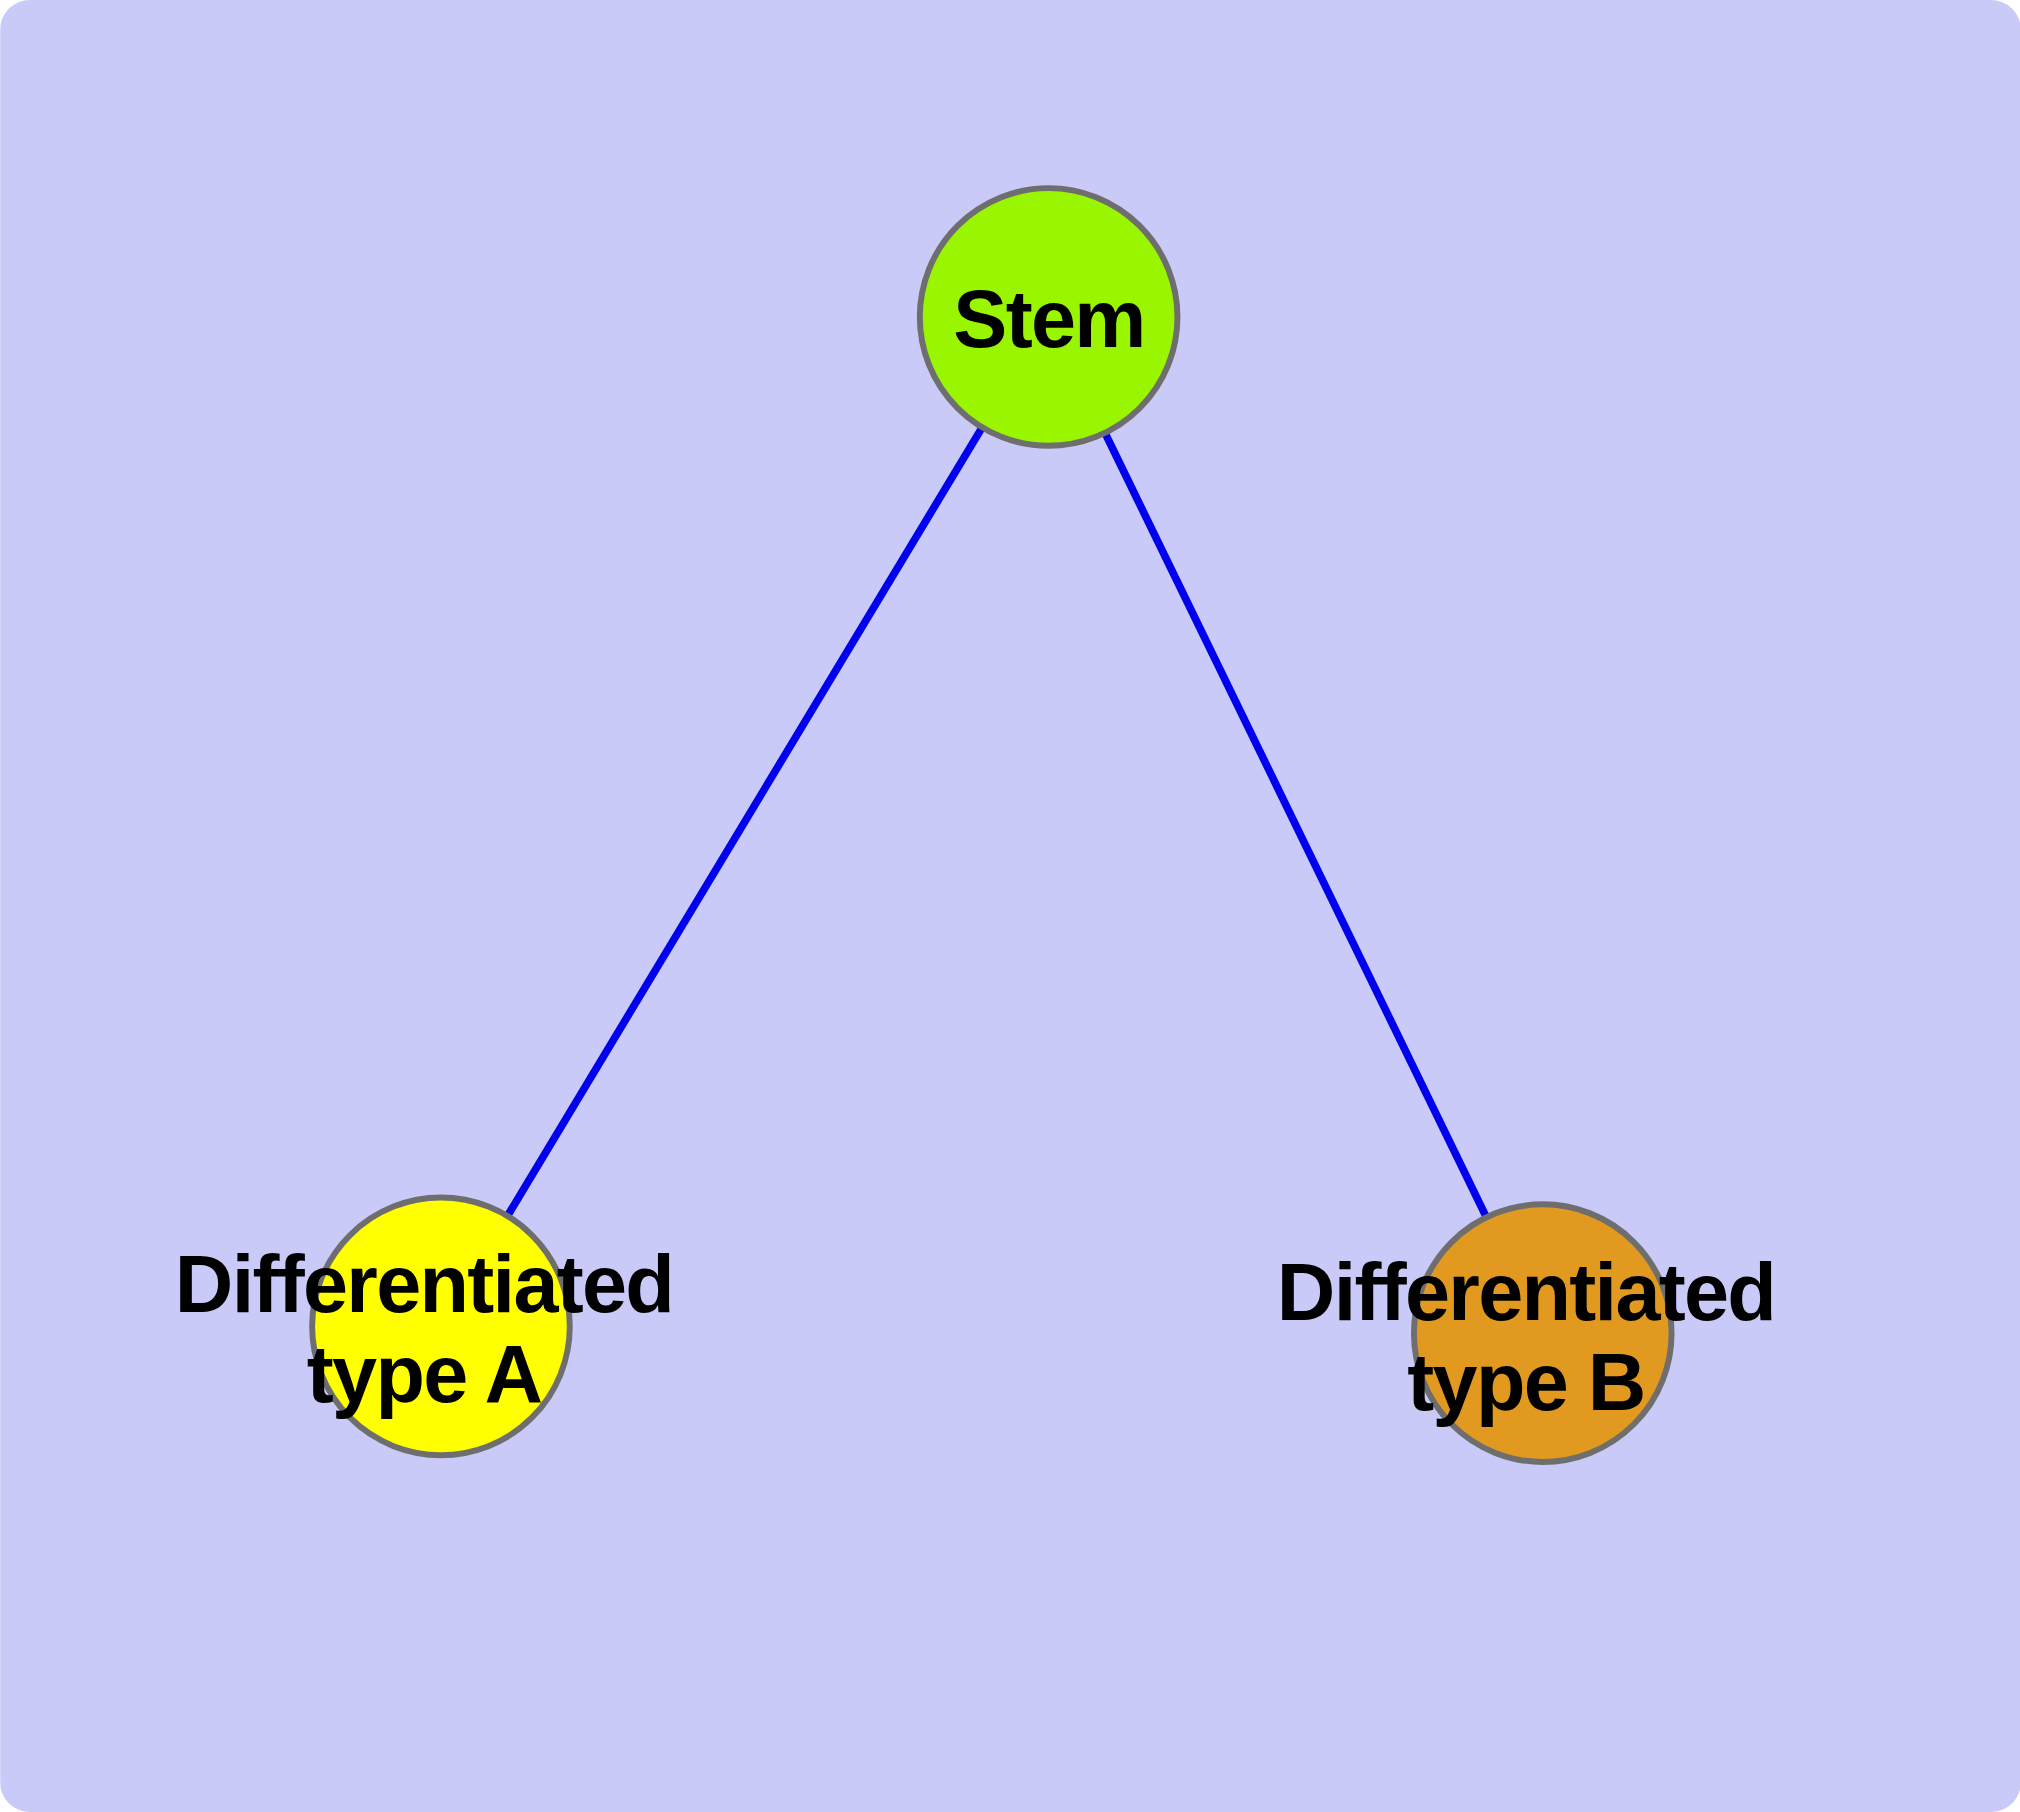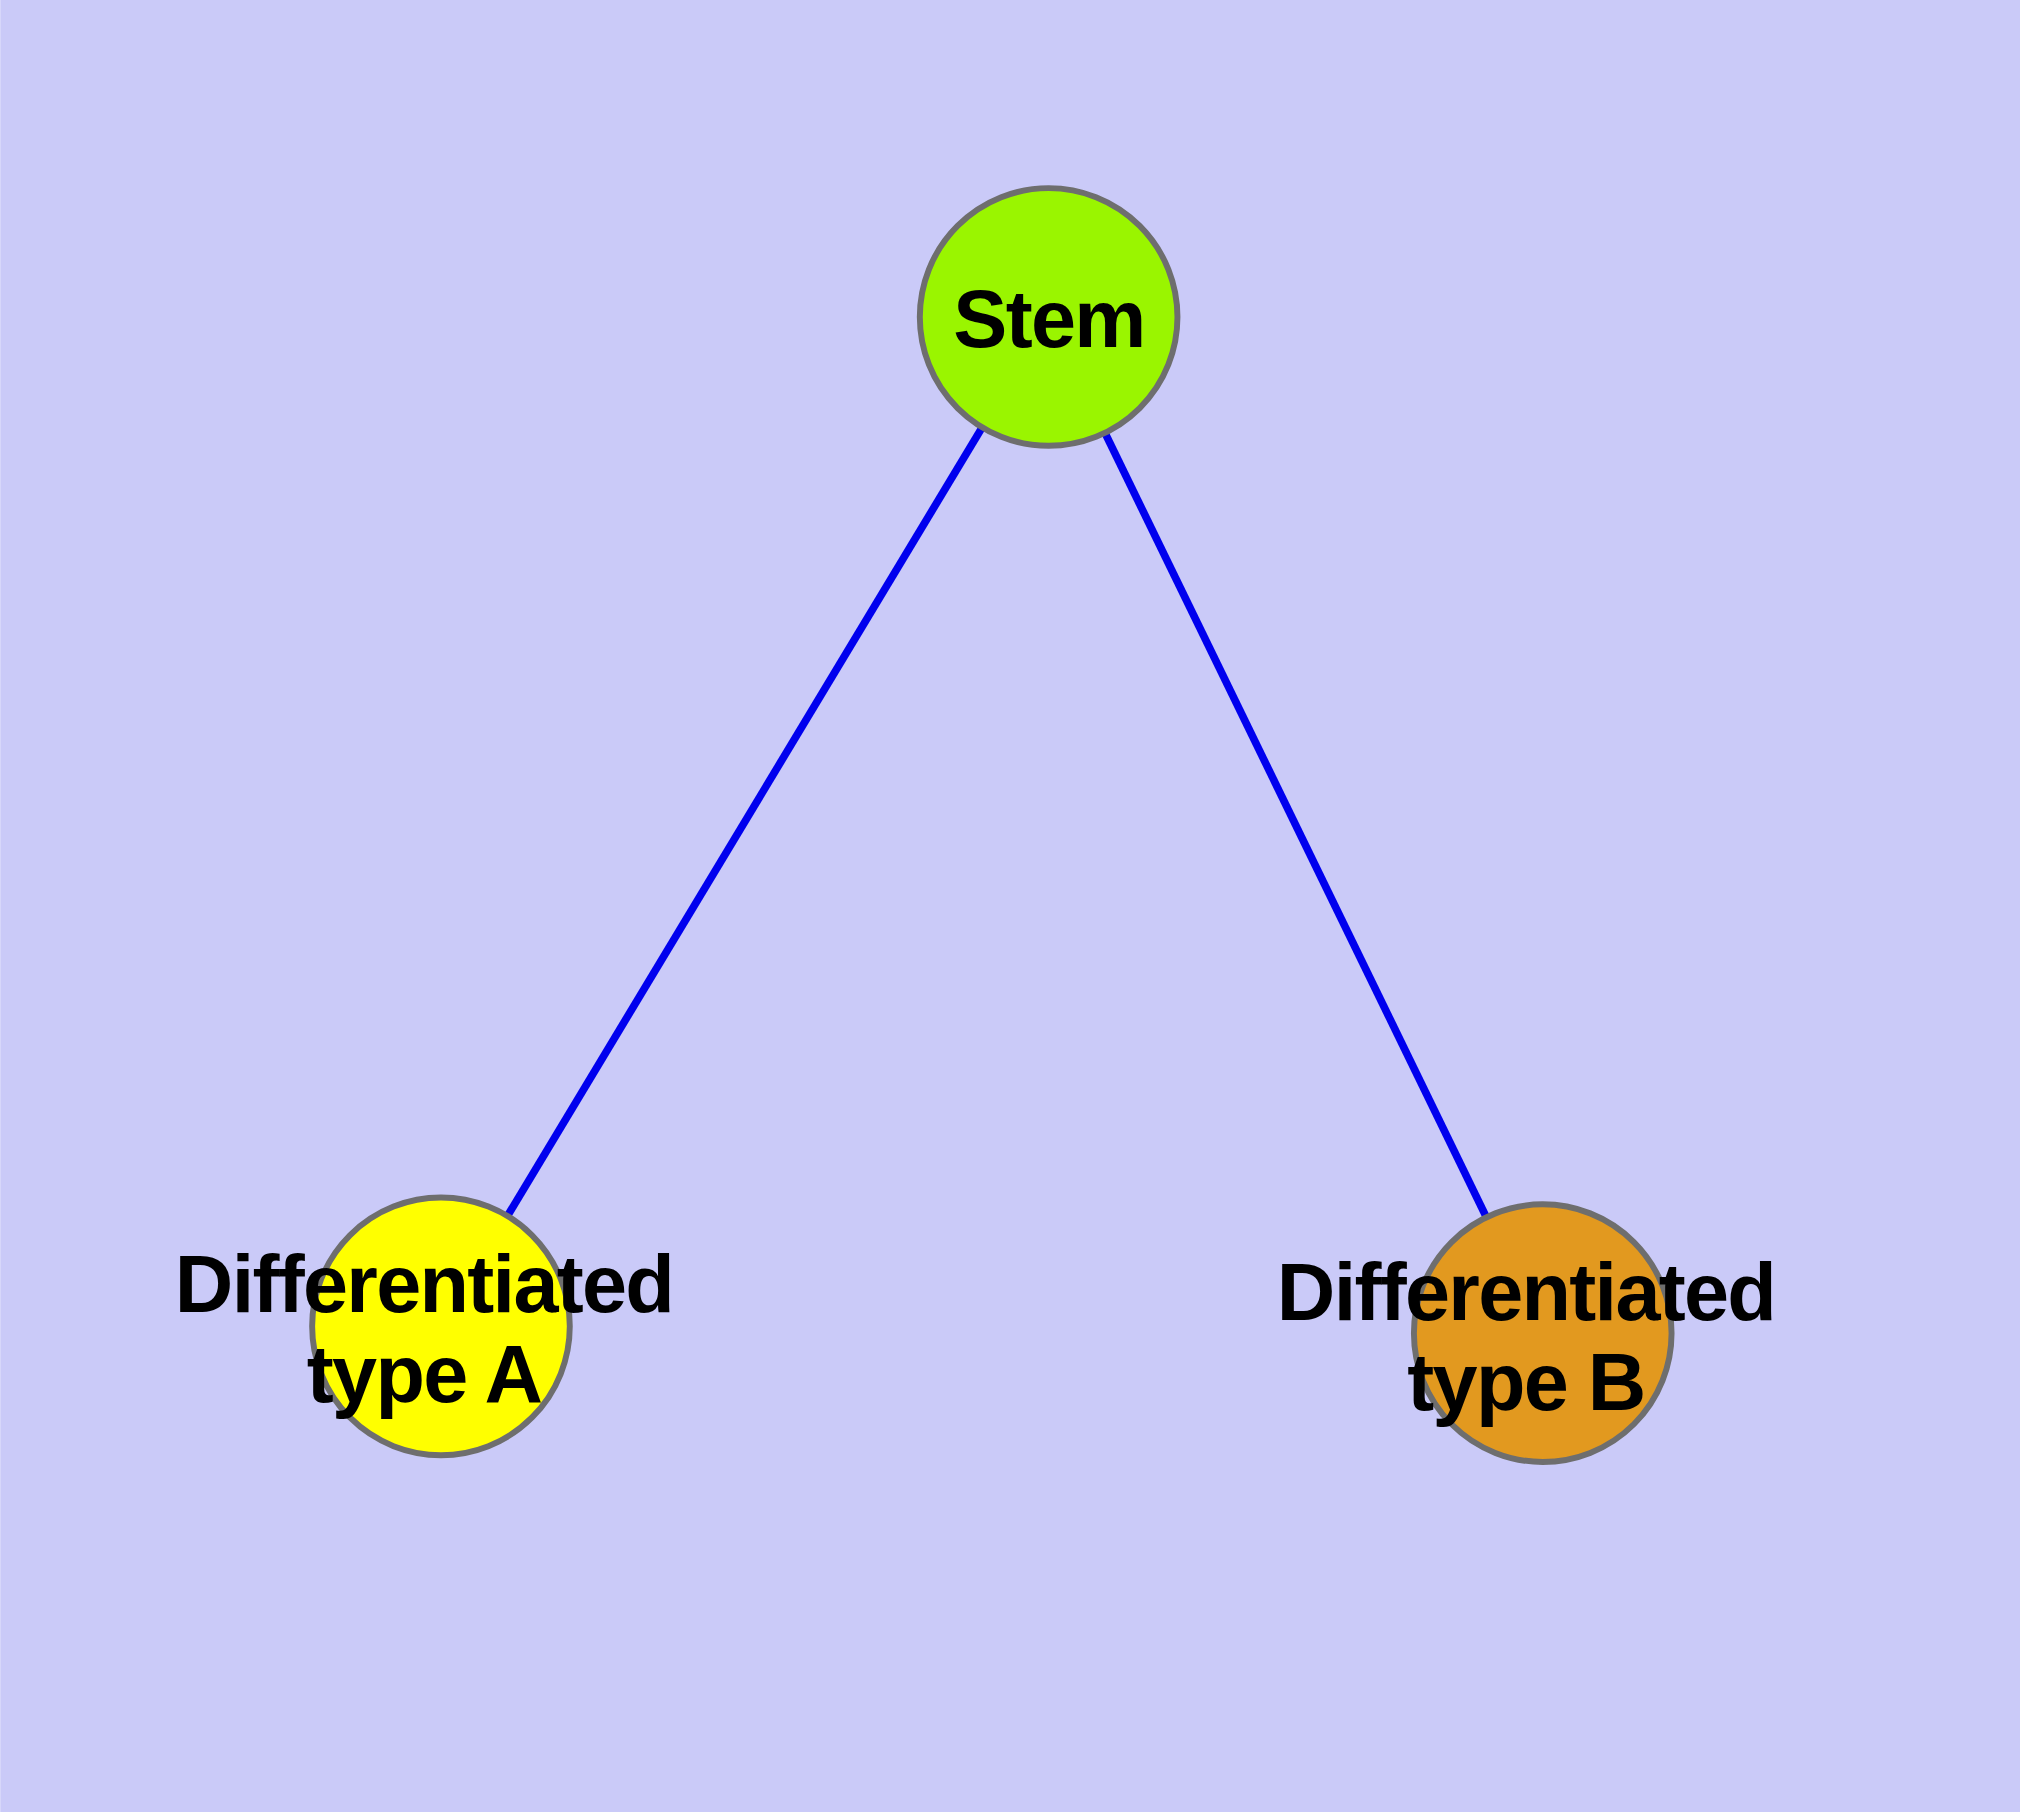--- a/index.html
+++ b/index.html
@@ -7,20 +7,21 @@
     padding: 0;
     width: 2021px;
     height: 1812px;
     font-family: "Liberation Sans", sans-serif;
   }
   .canvas {
     position: relative;
     width: 2021px;
     height: 1812px;
     overflow: hidden;
+    border-radius: 30px;
   }
   .canvas svg {
     position: absolute;
     left: 0;
     top: 0;
     width: 100%;
     height: 100%;
     display: block;
   }
   .node-label {

